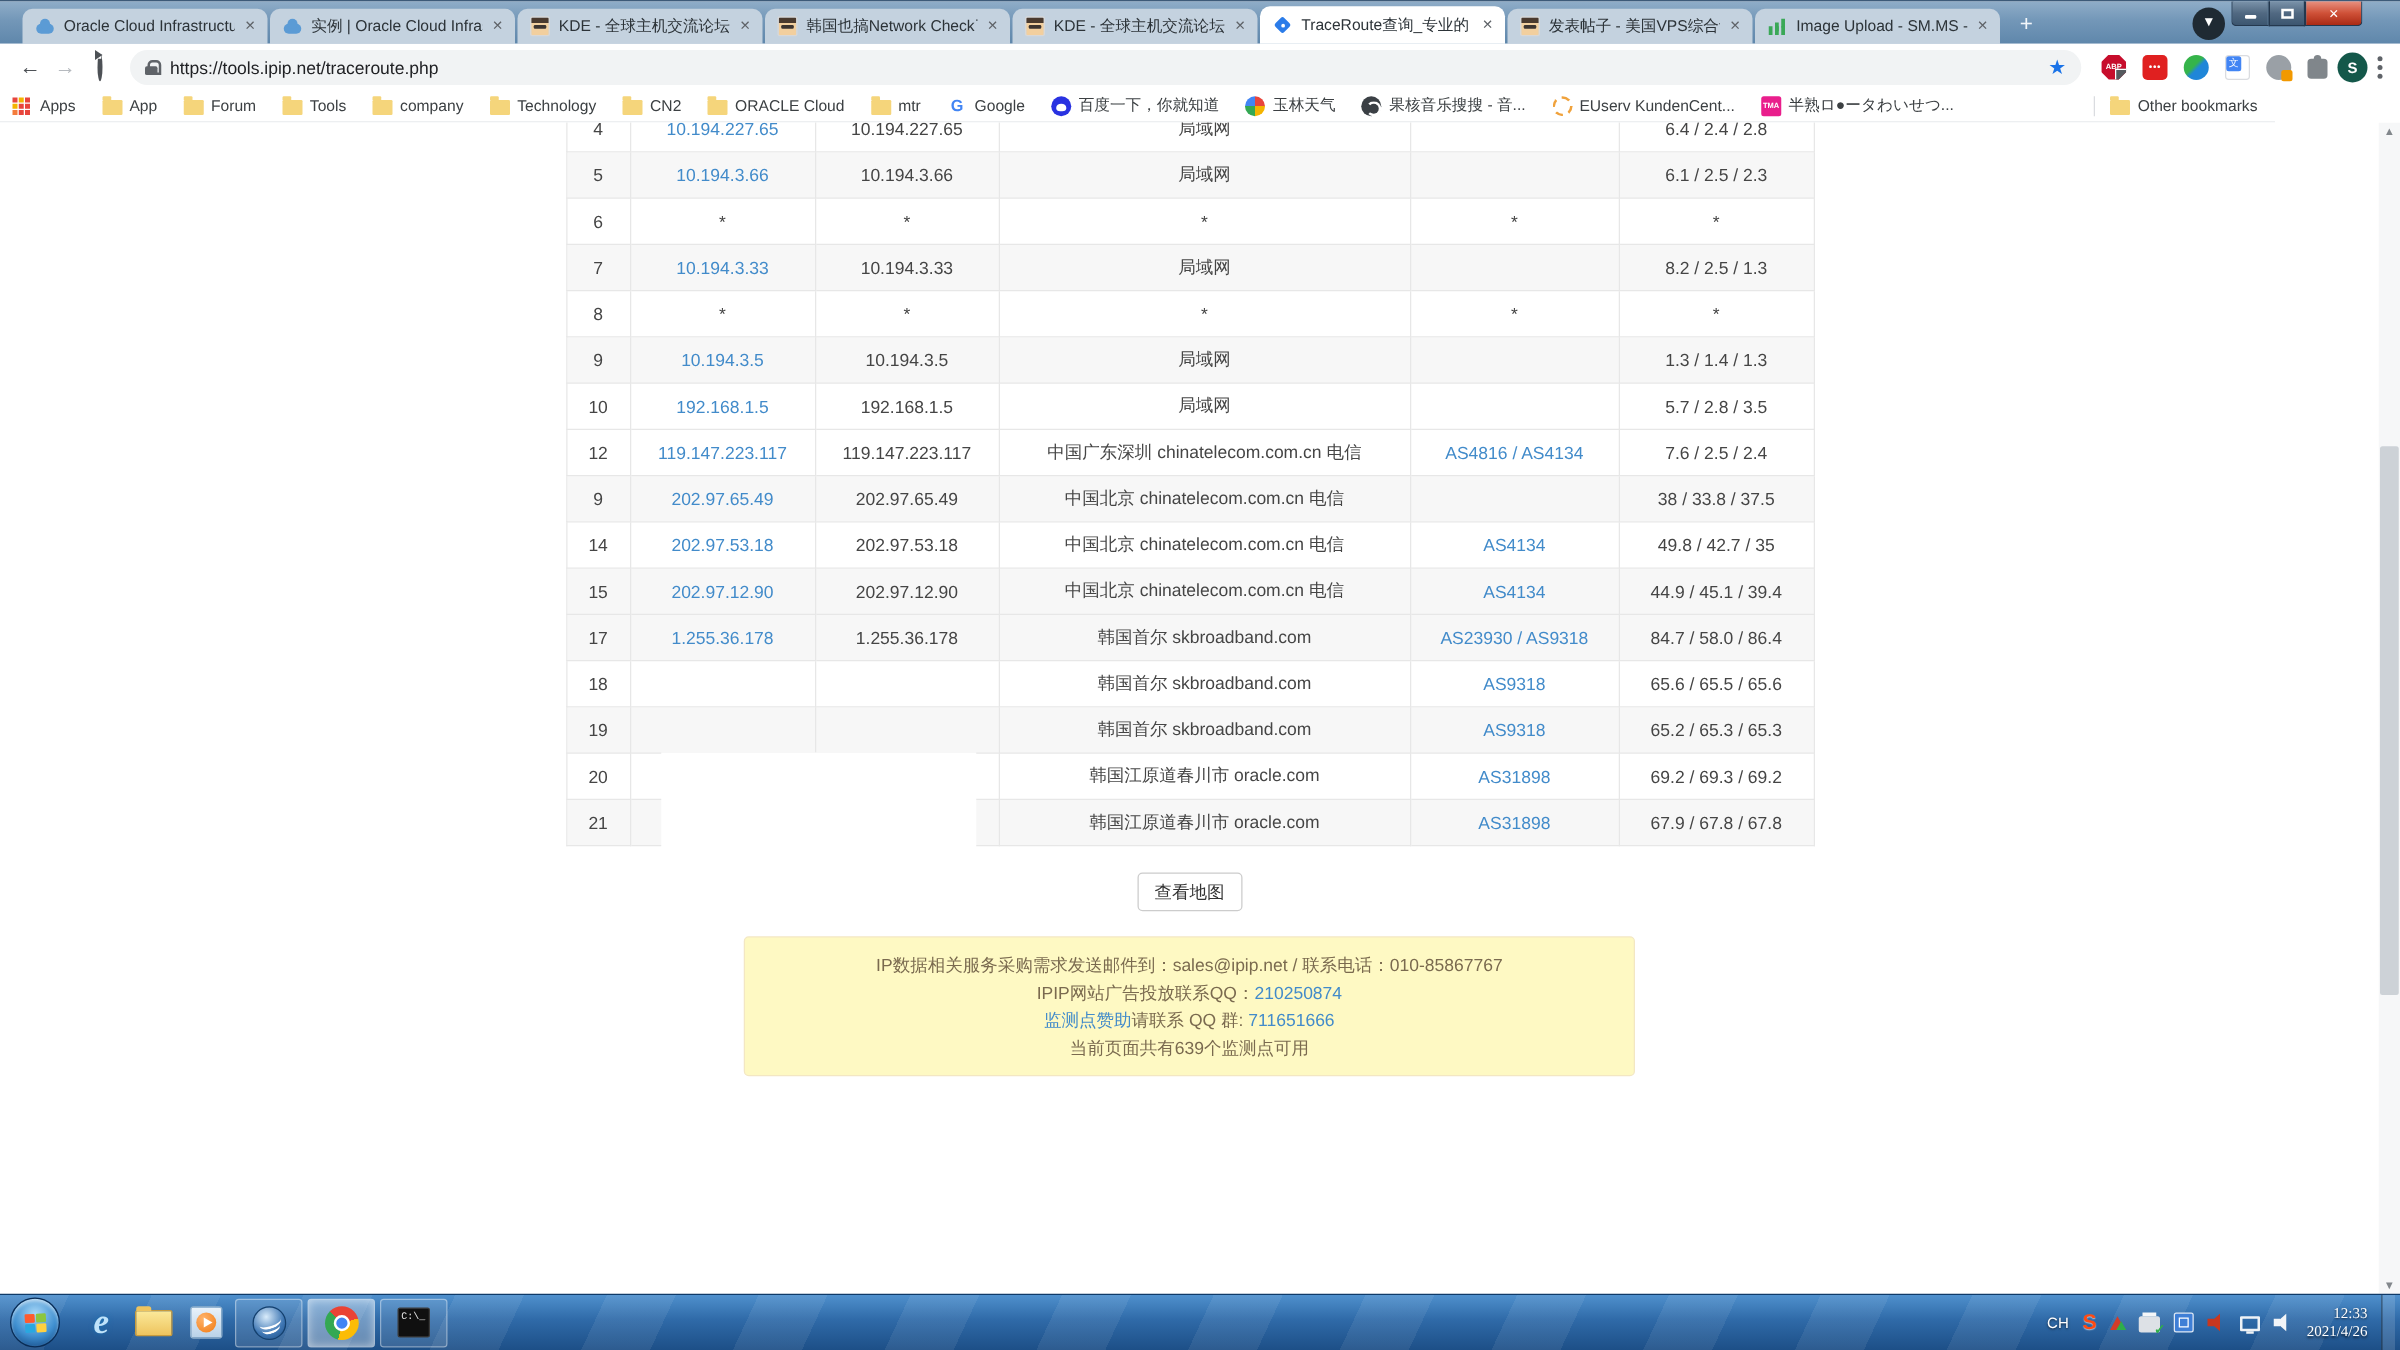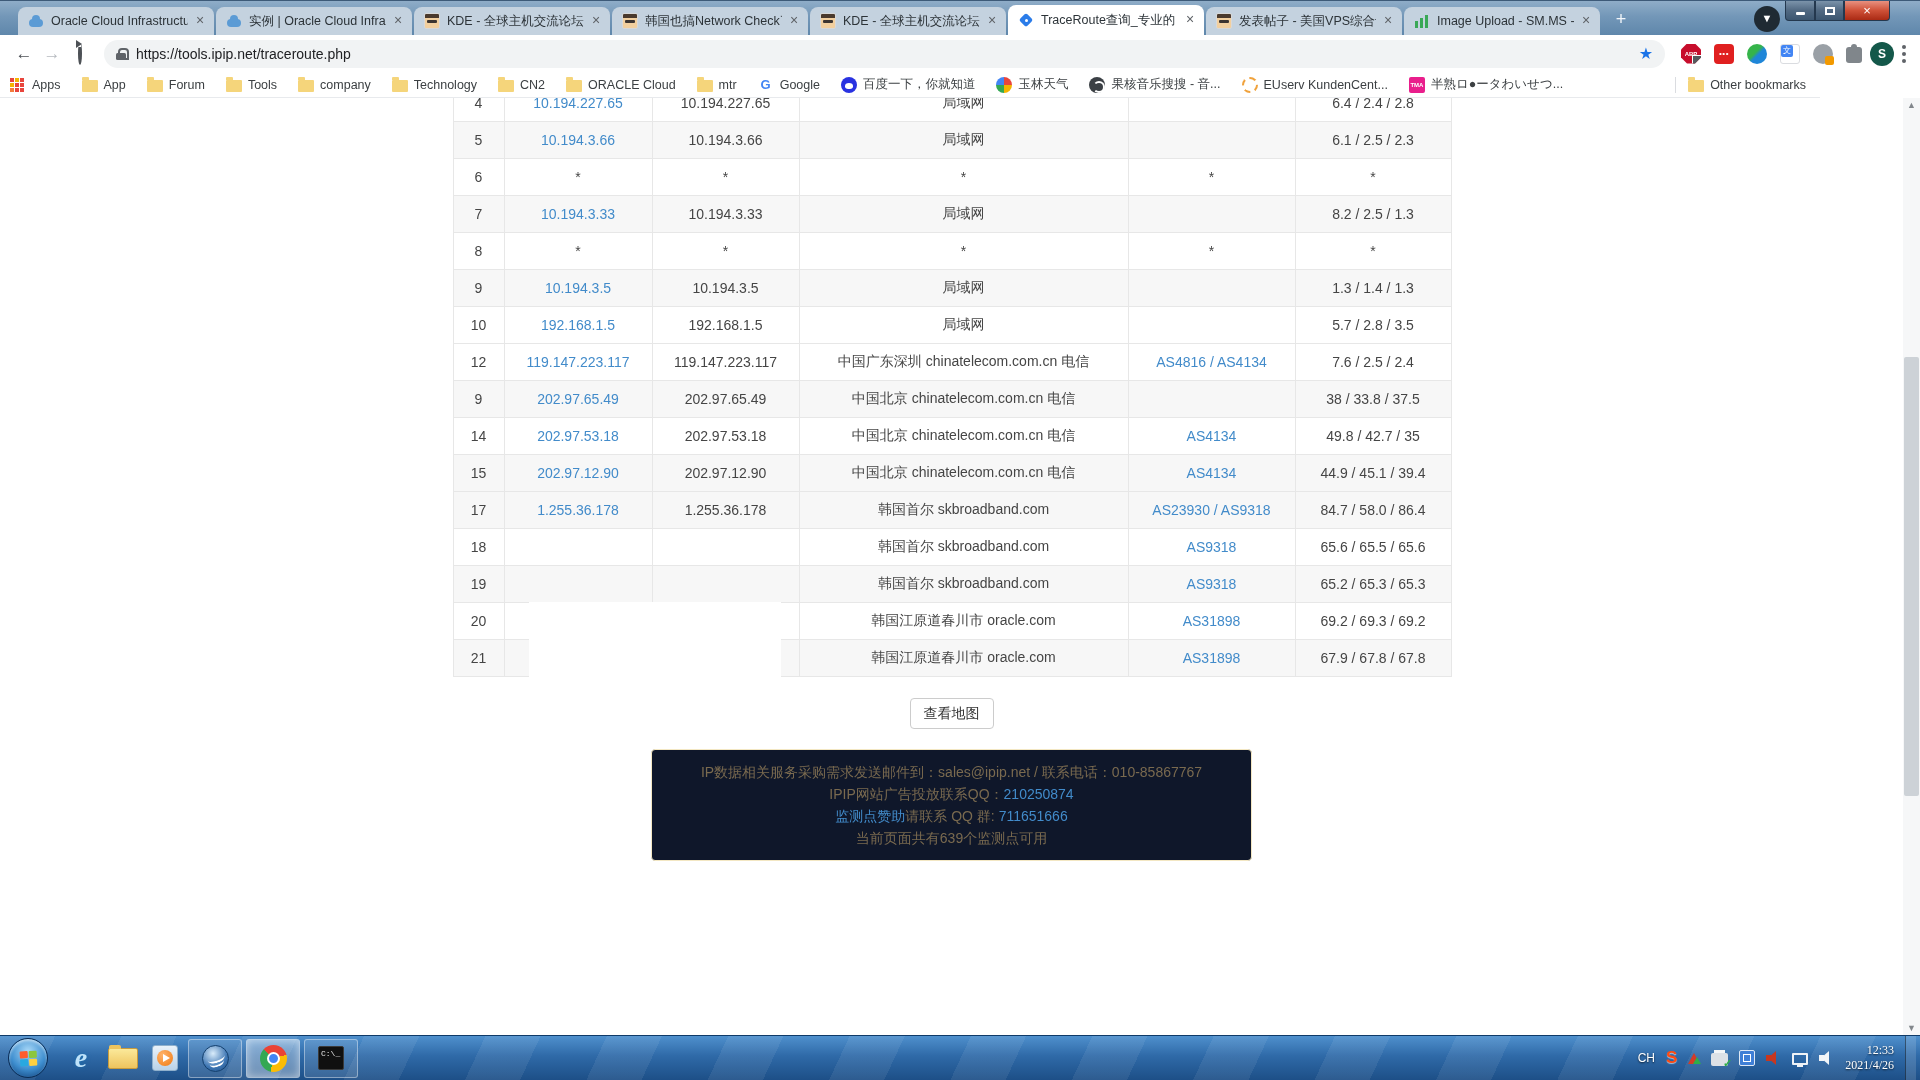--- a/index.html
+++ b/index.html
@@ -131,21 +131,21 @@
   .ttable td { border:1px solid #e7e7e7; height:37px; text-align:center; padding:0 4px;
     overflow:hidden; white-space:nowrap; }
   .ttable tr.odd td { background:#f7f7f7; }
   .c-hop{width:51px;} .c-ip{width:148px;} .c-ip2{width:147px;} .c-loc{width:329px;}
   .c-as{width:167px;} .c-lat{width:156px;}
   a.lnk, .lnk { color:#428bca; text-decoration:none; }
   .redact-box { position:absolute; left:76px; top:518px; width:252px; height:142px; background:#fff; z-index:5; }
   .map-btn { display:block; margin:21px auto 0; padding:0 13px; height:31px; background:#fff;
     border:1px solid #ccc; border-radius:4px; font-size:14px; color:#333;
     font-family:"Liberation Sans",sans-serif; }
-  .notice { width:601px; margin:20px auto 4px; background:#0f172a; border:1px solid #f3e7c3;
+  .notice { width:713px; margin:20px auto 4px; background:#fef9c3; border:1px solid #f3e7c3;
     border-radius:4px; text-align:center; font-size:14px; color:#7a6a4f; padding:11px 0; line-height:22px; }
 
   
   .vscroll { position:absolute; right:0; top:0; width:17px; height:937px; background:#f6f7f8; }
   .vscroll .arr { position:absolute; left:0; width:17px; height:14px; color:#82878c; font-size:9px;
     text-align:center; line-height:14px; }
   .vscroll .arr.up { top:0; }
   .vscroll .arr.down { bottom:0; }
   .vscroll .thumb { position:absolute; left:1px; top:259px; width:15px; height:439px;
     background:#cdd2d7; border-radius:2px; }

